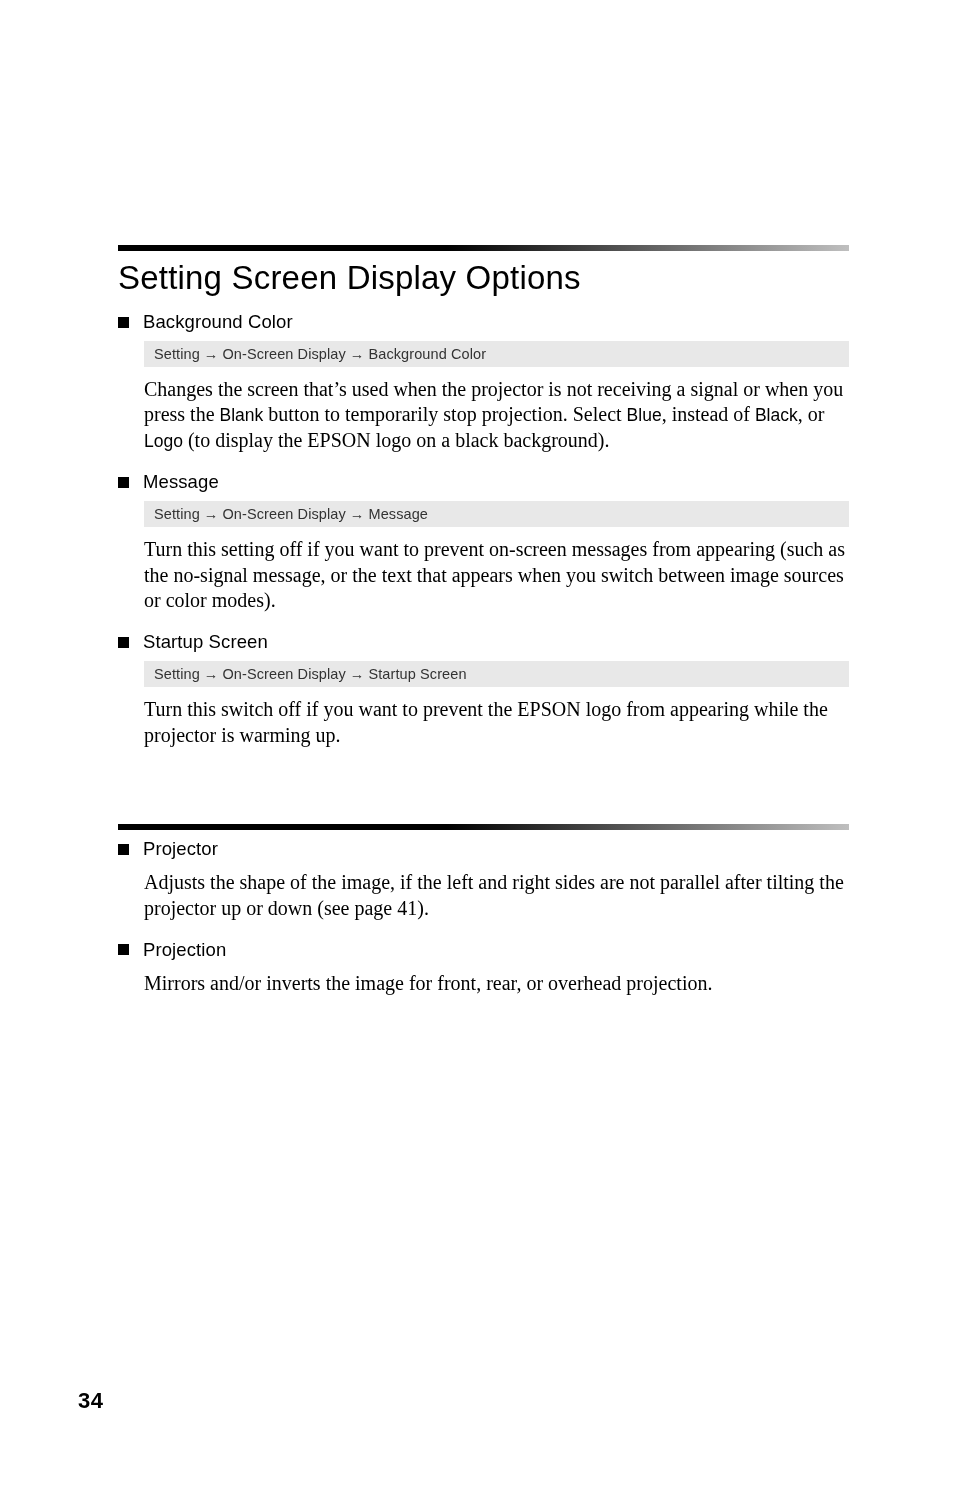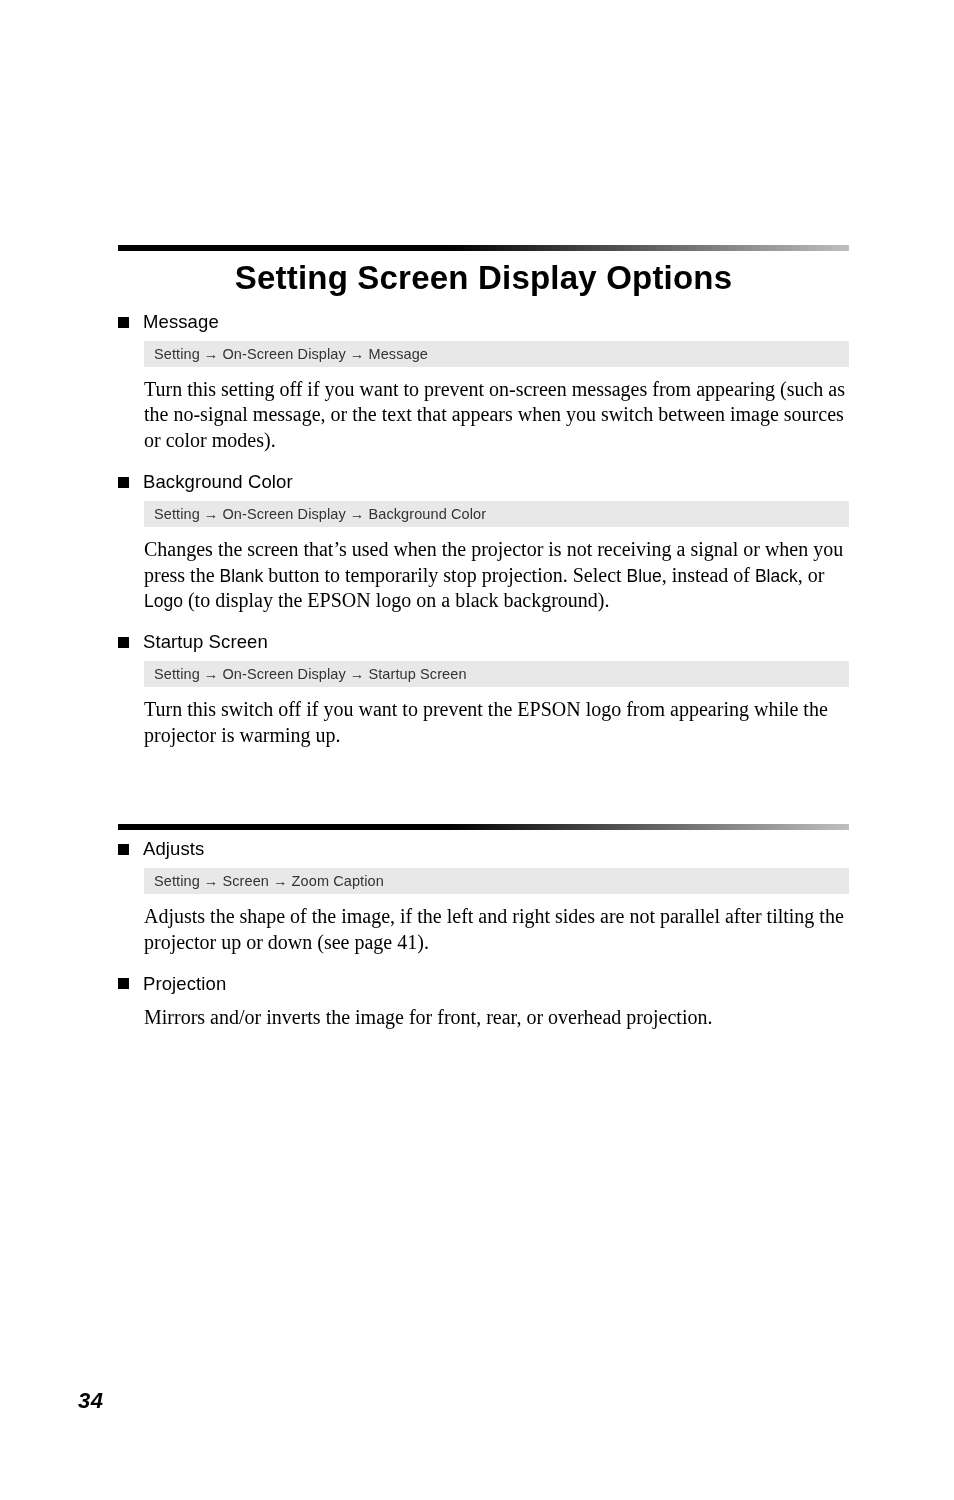--- a/index.html
+++ b/index.html
@@ -17,24 +17,23 @@
     padding: 245px 105px 0 118px;
     box-sizing: border-box;
   }
   .section-rule {
     height: 6px;
     background: linear-gradient(to right, #000 0%, #000 45%, #bfbfbf 100%);
     margin-bottom: 8px;
   }
   h1.section-title {
     font-size: 33px;
-    font-weight: 700;
+    font-weight: 400;
     margin: 0 0 14px 0;
     letter-spacing: 0.2px;
-    text-align: center;
   }
   .item {
     margin-bottom: 16px;
   }
   .item-head {
     display: flex;
     align-items: center;
     margin: 6px 0 8px 0;
   }
   .bullet {
@@ -77,61 +76,59 @@
   }
   .page-num {
     position: absolute;
     left: 78px;
     bottom: 86px;
     font-family: "Futura", "Helvetica Neue", Arial, sans-serif;
     font-weight: 900;
     font-size: 22px;
     letter-spacing: 0.5px;
     color: #000;
-    font-style: italic;
   }
 </style>
 </head>
 <body>
 
 <div class="page" id="page-root">
     <div class="section-rule"></div>
     <h1 class="section-title">Setting Screen Display Options</h1>
     <div class="item">
       <div class="item-head">
         <span class="bullet"></span>
+        <span class="item-title">Background Color</span>
+      </div>
+      <div class="path-bar"><span>Setting</span><span class="arrow">→</span><span>On-Screen Display</span><span class="arrow">→</span><span>Background Color</span></div>
+      <div class="body-text">Changes the screen that’s used when the projector is not receiving a signal or when you press the <span class="ss">Blank</span> button to temporarily stop projection. Select <span class="ss">Blue</span>, instead of <span class="ss">Black</span>, or <span class="ss">Logo</span> (to display the EPSON logo on a black background).</div>
+    </div>
+    <div class="item">
+      <div class="item-head">
+        <span class="bullet"></span>
         <span class="item-title">Message</span>
       </div>
       <div class="path-bar"><span>Setting</span><span class="arrow">→</span><span>On-Screen Display</span><span class="arrow">→</span><span>Message</span></div>
       <div class="body-text">Turn this setting off if you want to prevent on-screen messages from appearing (such as the no-signal message, or the text that appears when you switch between image sources or color modes).</div>
-    </div>
-    <div class="item">
-      <div class="item-head">
-        <span class="bullet"></span>
-        <span class="item-title">Background Color</span>
-      </div>
-      <div class="path-bar"><span>Setting</span><span class="arrow">→</span><span>On-Screen Display</span><span class="arrow">→</span><span>Background Color</span></div>
-      <div class="body-text">Changes the screen that’s used when the projector is not receiving a signal or when you press the <span class="ss">Blank</span> button to temporarily stop projection. Select <span class="ss">Blue</span>, instead of <span class="ss">Black</span>, or <span class="ss">Logo</span> (to display the EPSON logo on a black background).</div>
     </div>
     <div class="item">
       <div class="item-head">
         <span class="bullet"></span>
         <span class="item-title">Startup Screen</span>
       </div>
       <div class="path-bar"><span>Setting</span><span class="arrow">→</span><span>On-Screen Display</span><span class="arrow">→</span><span>Startup Screen</span></div>
       <div class="body-text">Turn this switch off if you want to prevent the EPSON logo from appearing while the projector is warming up.</div>
     </div>
     <div class="section-gap"></div>
     <div class="section-rule"></div>
     <div class="item">
       <div class="item-head">
         <span class="bullet"></span>
-        <span class="item-title">Adjusts</span>
+        <span class="item-title">Projector</span>
       </div>
-      <div class="path-bar"><span>Setting</span><span class="arrow">→</span><span>Screen</span><span class="arrow">→</span><span>Zoom Caption</span></div>
       <div class="body-text">Adjusts the shape of the image, if the left and right sides are not parallel after tilting the projector up or down (see page 41).</div>
     </div>
     <div class="item">
       <div class="item-head">
         <span class="bullet"></span>
         <span class="item-title">Projection</span>
       </div>
       <div class="body-text">Mirrors and/or inverts the image for front, rear, or overhead projection.</div>
     </div>
   </div>

